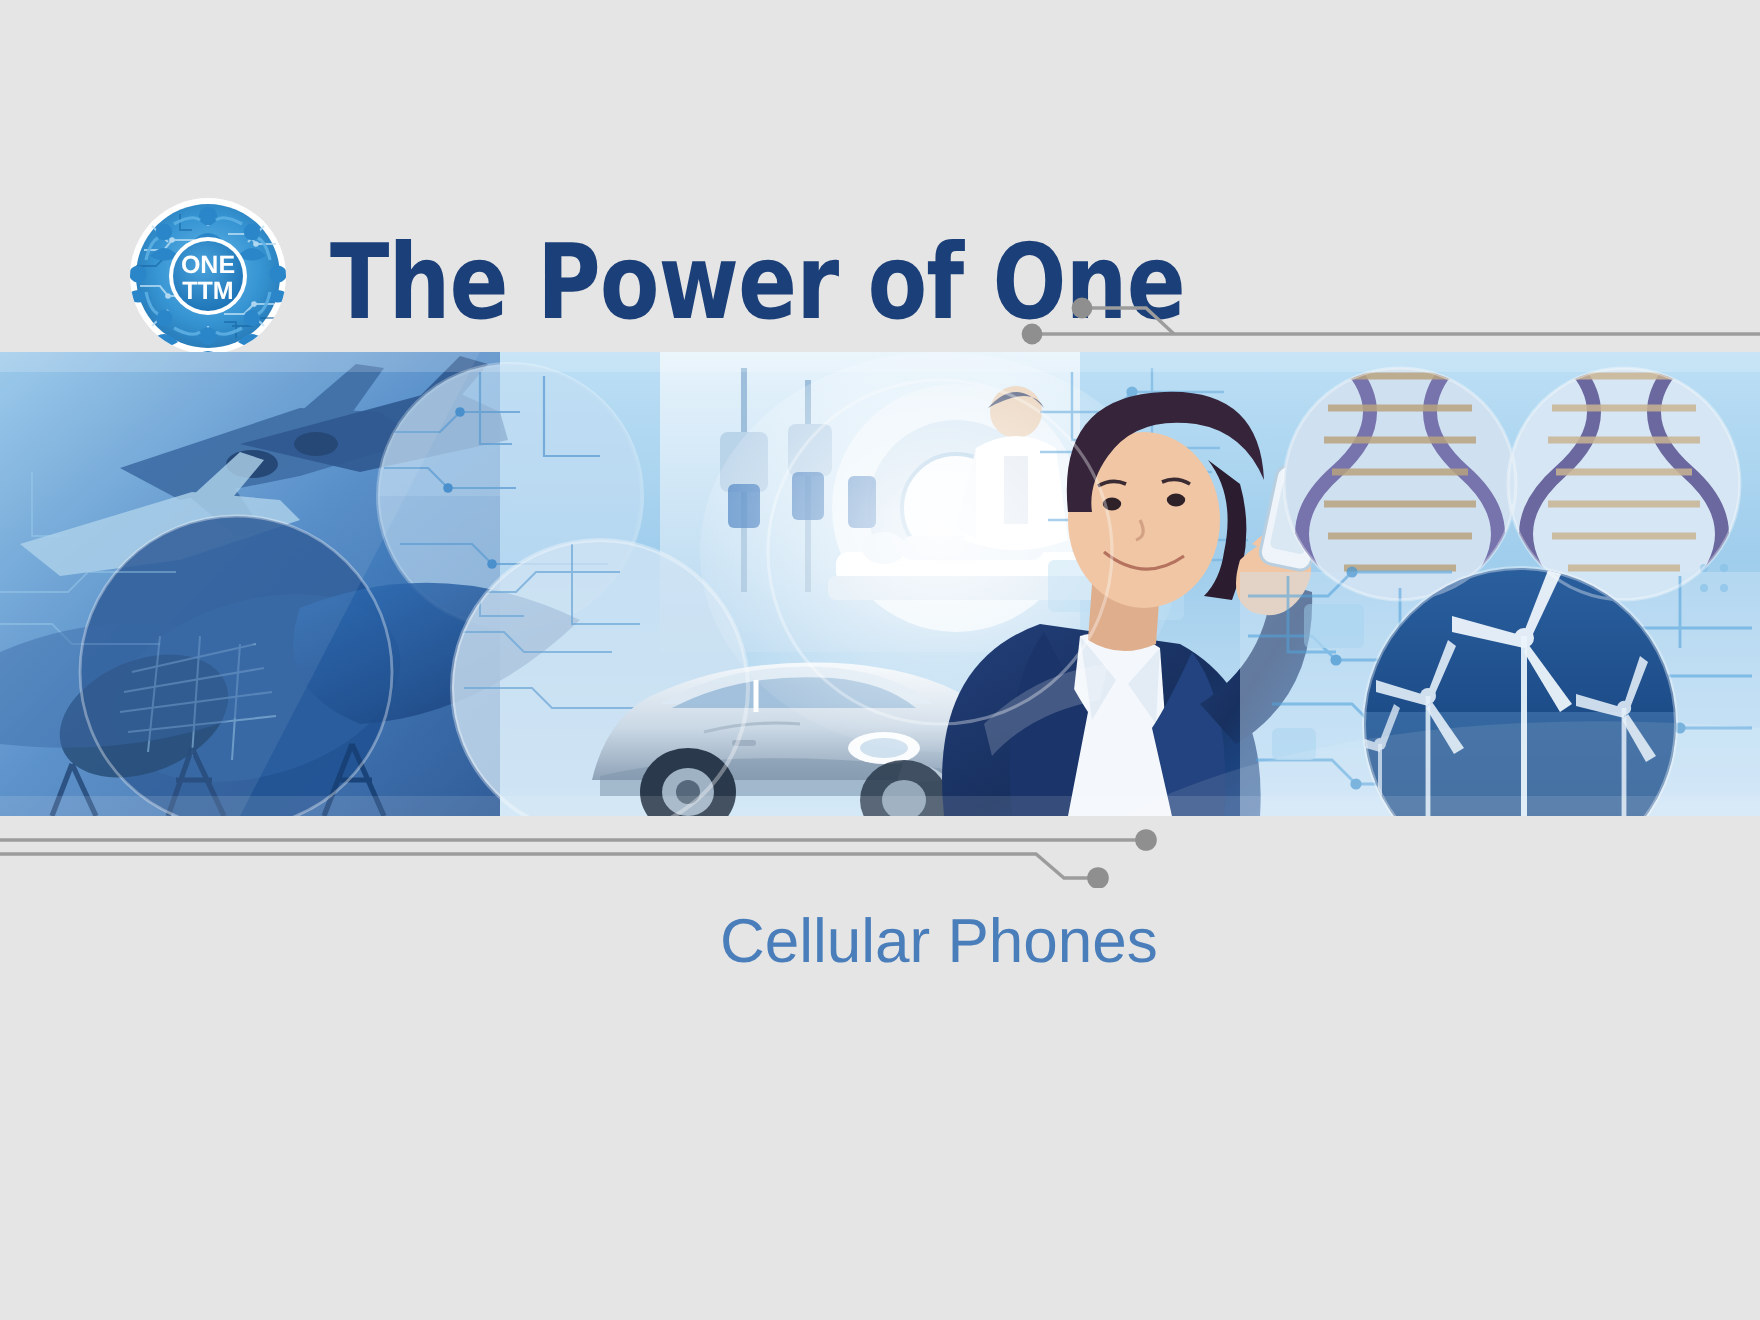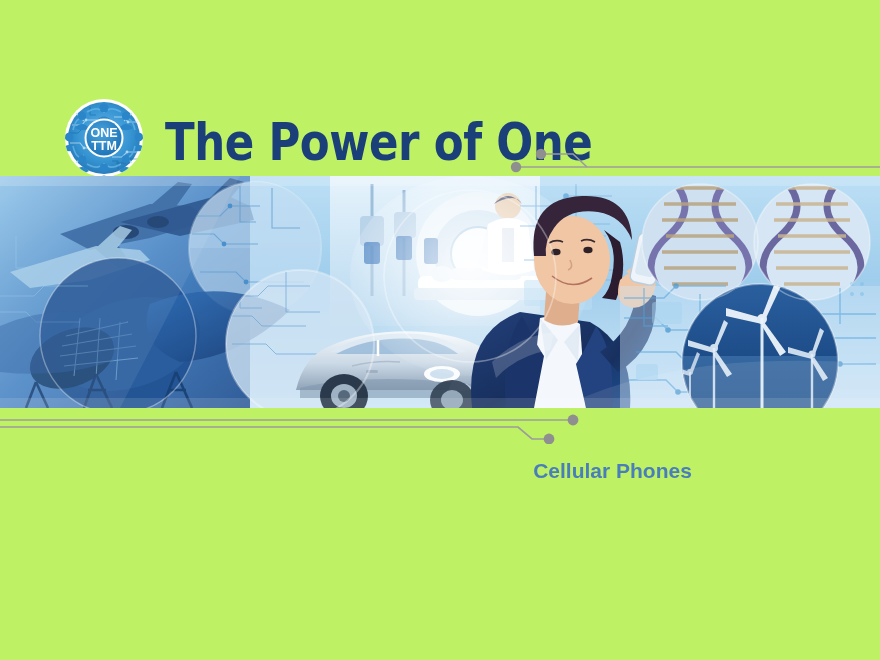--- a/index.html
+++ b/index.html
@@ -11,21 +11,21 @@
     width: 880px;
     height: 660px;
     position: relative;
     overflow: hidden;
     font-family: "Liberation Sans", sans-serif;
   }
 
   .slide {
     position: absolute;
     inset: 0;
-    background: #bef264;
+    background: #e5e5e5;
   }
 
   
   .header-lockup {
     position: absolute;
     left: 0;
     top: 0;
     width: 880px;
     height: 176px;
   }
@@ -84,24 +84,24 @@
     background: #bfdcf0;
   }
   .banner svg { display: block; width: 880px; height: 232px; }
 
   
   .slide-title {
     position: absolute;
     left: 360px;
     top: 452px;
     width: 505px;
-    text-align: center;
+    text-align: left;
     color: #4a7ebb;
-    font-size: 21px;
-    font-weight: bold;
+    font-size: 31px;
+    font-weight: normal;
     line-height: 38px;
     white-space: nowrap;
   }
 </style>
 </head>
 <body>
 
 <div class="slide">
 
   <div class="header-lockup">

